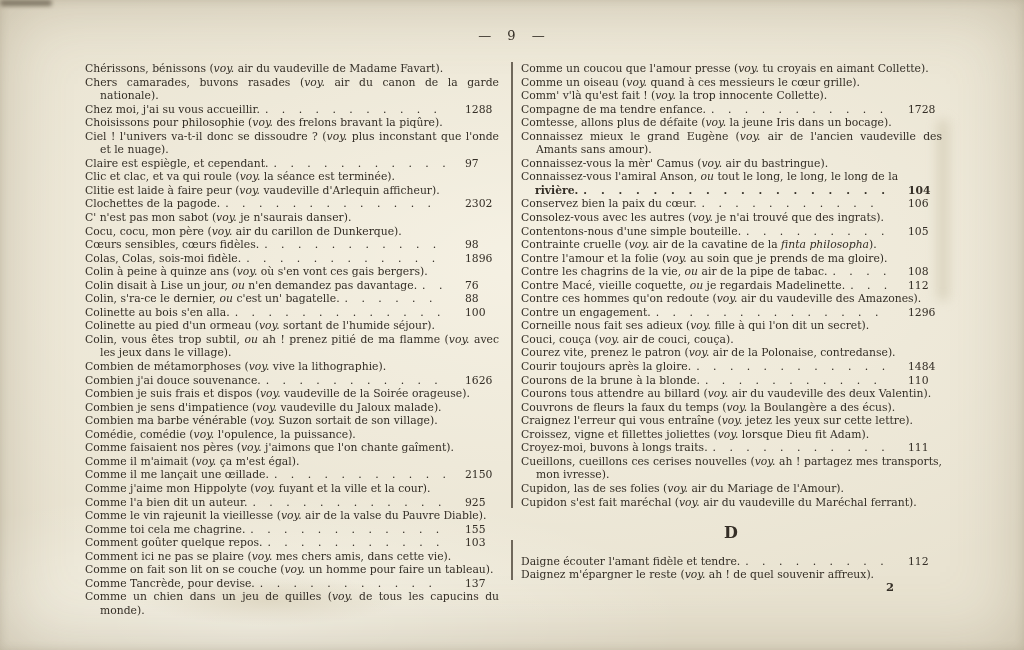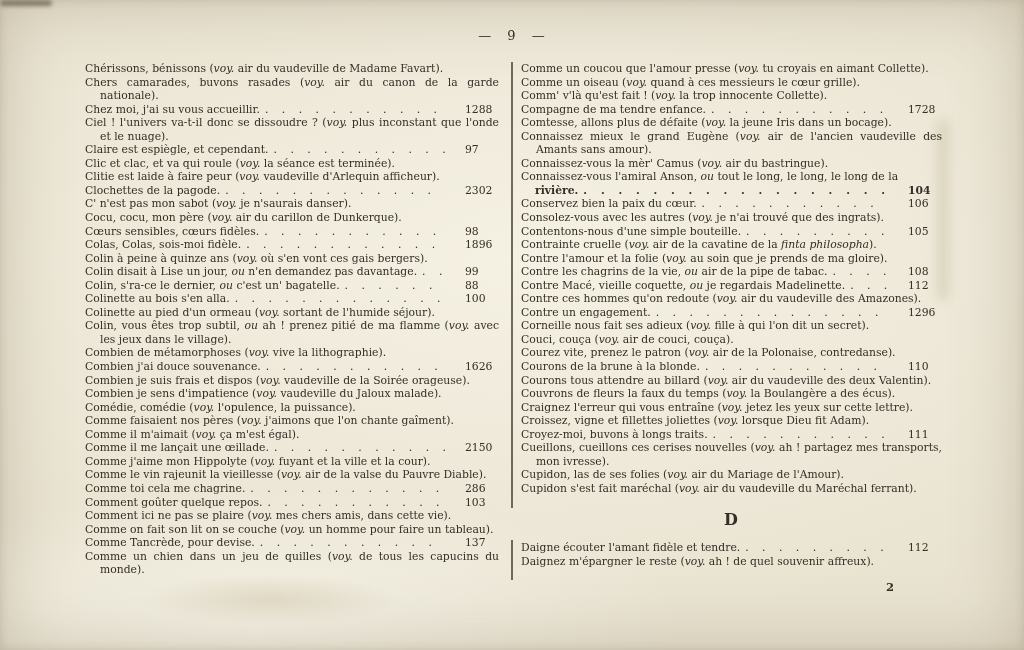--- a/index.html
+++ b/index.html
@@ -55,20 +55,21 @@
   <div class="divider div-b"></div>
 
   <div class="col col-left ink">
       <div class="entry">Chérissons, bénissons (<i>voy.</i> air du vaudeville de Madame Favart).</div>
       <div class="entry">Chers camarades, buvons rasades (<i>voy.</i> air du canon de la garde nationale).</div>
       <div class="entry flexrow">
         <span class="txt">Chez moi, j'ai su vous accueillir.</span>
         <span class="dots"></span>
         <span class="num">1288</span>
       </div>
+      <div class="entry">Choisissons pour philosophie (<i>voy.</i> des frelons bravant la piqûre).</div>
       <div class="entry">Ciel ! l'univers va-t-il donc se dissoudre ? (<i>voy.</i> plus inconstant que l'onde et le nuage).</div>
       <div class="entry flexrow">
         <span class="txt">Claire est espiègle, et cependant.</span>
         <span class="dots"></span>
         <span class="num">97</span>
       </div>
       <div class="entry">Clic et clac, et va qui roule (<i>voy.</i> la séance est terminée).</div>
       <div class="entry">Clitie est laide à faire peur (<i>voy.</i> vaudeville d'Arlequin afficheur).</div>
       <div class="entry flexrow">
         <span class="txt">Clochettes de la pagode.</span>
@@ -84,21 +85,21 @@
       </div>
       <div class="entry flexrow">
         <span class="txt">Colas, Colas, sois-moi fidèle.</span>
         <span class="dots"></span>
         <span class="num">1896</span>
       </div>
       <div class="entry">Colin à peine à quinze ans (<i>voy.</i> où s'en vont ces gais bergers).</div>
       <div class="entry flexrow">
         <span class="txt">Colin disait à Lise un jour, <i>ou</i> n'en demandez pas davantage.</span>
         <span class="dots"></span>
-        <span class="num">99</span>
+        <span class="num">76</span>
       </div>
       <div class="entry flexrow">
         <span class="txt">Colin, s'ra-ce le dernier, <i>ou</i> c'est un' bagatelle.</span>
         <span class="dots"></span>
         <span class="num">88</span>
       </div>
       <div class="entry flexrow">
         <span class="txt">Colinette au bois s'en alla.</span>
         <span class="dots"></span>
         <span class="num">100</span>
@@ -106,34 +107,40 @@
       <div class="entry">Colinette au pied d'un ormeau (<i>voy.</i> sortant de l'humide séjour).</div>
       <div class="entry">Colin, vous êtes trop subtil, <i>ou</i> ah ! prenez pitié de ma flamme (<i>voy.</i> avec les jeux dans le village).</div>
       <div class="entry">Combien de métamorphoses (<i>voy.</i> vive la lithographie).</div>
       <div class="entry flexrow">
         <span class="txt">Combien j'ai douce souvenance.</span>
         <span class="dots"></span>
         <span class="num">1626</span>
       </div>
       <div class="entry">Combien je suis frais et dispos (<i>voy.</i> vaudeville de la Soirée orageuse).</div>
       <div class="entry">Combien je sens d'impatience (<i>voy.</i> vaudeville du Jaloux malade).</div>
+      <div class="entry">Combien ma barbe vénérable (<i>voy.</i> Suzon sortait de son village).</div>
       <div class="entry">Comédie, comédie (<i>voy.</i> l'opulence, la puissance).</div>
       <div class="entry">Comme faisaient nos pères (<i>voy.</i> j'aimons que l'on chante gaîment).</div>
       <div class="entry">Comme il m'aimait (<i>voy.</i> ça m'est égal).</div>
       <div class="entry flexrow">
         <span class="txt">Comme il me lançait une œillade.</span>
         <span class="dots"></span>
         <span class="num">2150</span>
       </div>
       <div class="entry">Comme j'aime mon Hippolyte (<i>voy.</i> fuyant et la ville et la cour).</div>
+      <div class="entry flexrow">
+        <span class="txt">Comme l'a bien dit un auteur.</span>
+        <span class="dots"></span>
+        <span class="num">925</span>
+      </div>
       <div class="entry">Comme le vin rajeunit la vieillesse (<i>voy.</i> air de la valse du Pauvre Diable).</div>
       <div class="entry flexrow">
         <span class="txt">Comme toi cela me chagrine.</span>
         <span class="dots"></span>
-        <span class="num">286</span>
+        <span class="num">155</span>
       </div>
       <div class="entry flexrow">
         <span class="txt">Comment goûter quelque repos.</span>
         <span class="dots"></span>
         <span class="num">103</span>
       </div>
       <div class="entry">Comment ici ne pas se plaire (<i>voy.</i> mes chers amis, dans cette vie).</div>
       <div class="entry">Comme on fait son lit on se couche (<i>voy.</i> un homme pour faire un tableau).</div>
       <div class="entry flexrow">
         <span class="txt">Comme Tancrède, pour devise.</span>
@@ -188,20 +195,25 @@
       <div class="entry">Contre ces hommes qu'on redoute (<i>voy.</i> air du vaudeville des Amazones).</div>
       <div class="entry flexrow">
         <span class="txt">Contre un engagement.</span>
         <span class="dots"></span>
         <span class="num">1296</span>
       </div>
       <div class="entry">Corneille nous fait ses adieux (<i>voy.</i> fille à qui l'on dit un secret).</div>
       <div class="entry">Couci, couça (<i>voy.</i> air de couci, couça).</div>
       <div class="entry">Courez vite, prenez le patron (<i>voy.</i> air de la Polonaise, contredanse).</div>
       <div class="entry flexrow">
+        <span class="txt">Courir toujours après la gloire.</span>
+        <span class="dots"></span>
+        <span class="num">1484</span>
+      </div>
+      <div class="entry flexrow">
         <span class="txt">Courons de la brune à la blonde.</span>
         <span class="dots"></span>
         <span class="num">110</span>
       </div>
       <div class="entry">Courons tous attendre au billard (<i>voy.</i> air du vaudeville des deux Valentin).</div>
       <div class="entry">Couvrons de fleurs la faux du temps (<i>voy.</i> la Boulangère a des écus).</div>
       <div class="entry">Craignez l'erreur qui vous entraîne (<i>voy.</i> jetez les yeux sur cette lettre).</div>
       <div class="entry">Croissez, vigne et fillettes joliettes (<i>voy.</i> lorsque Dieu fit Adam).</div>
       <div class="entry flexrow">
         <span class="txt">Croyez-moi, buvons à longs traits.</span>

